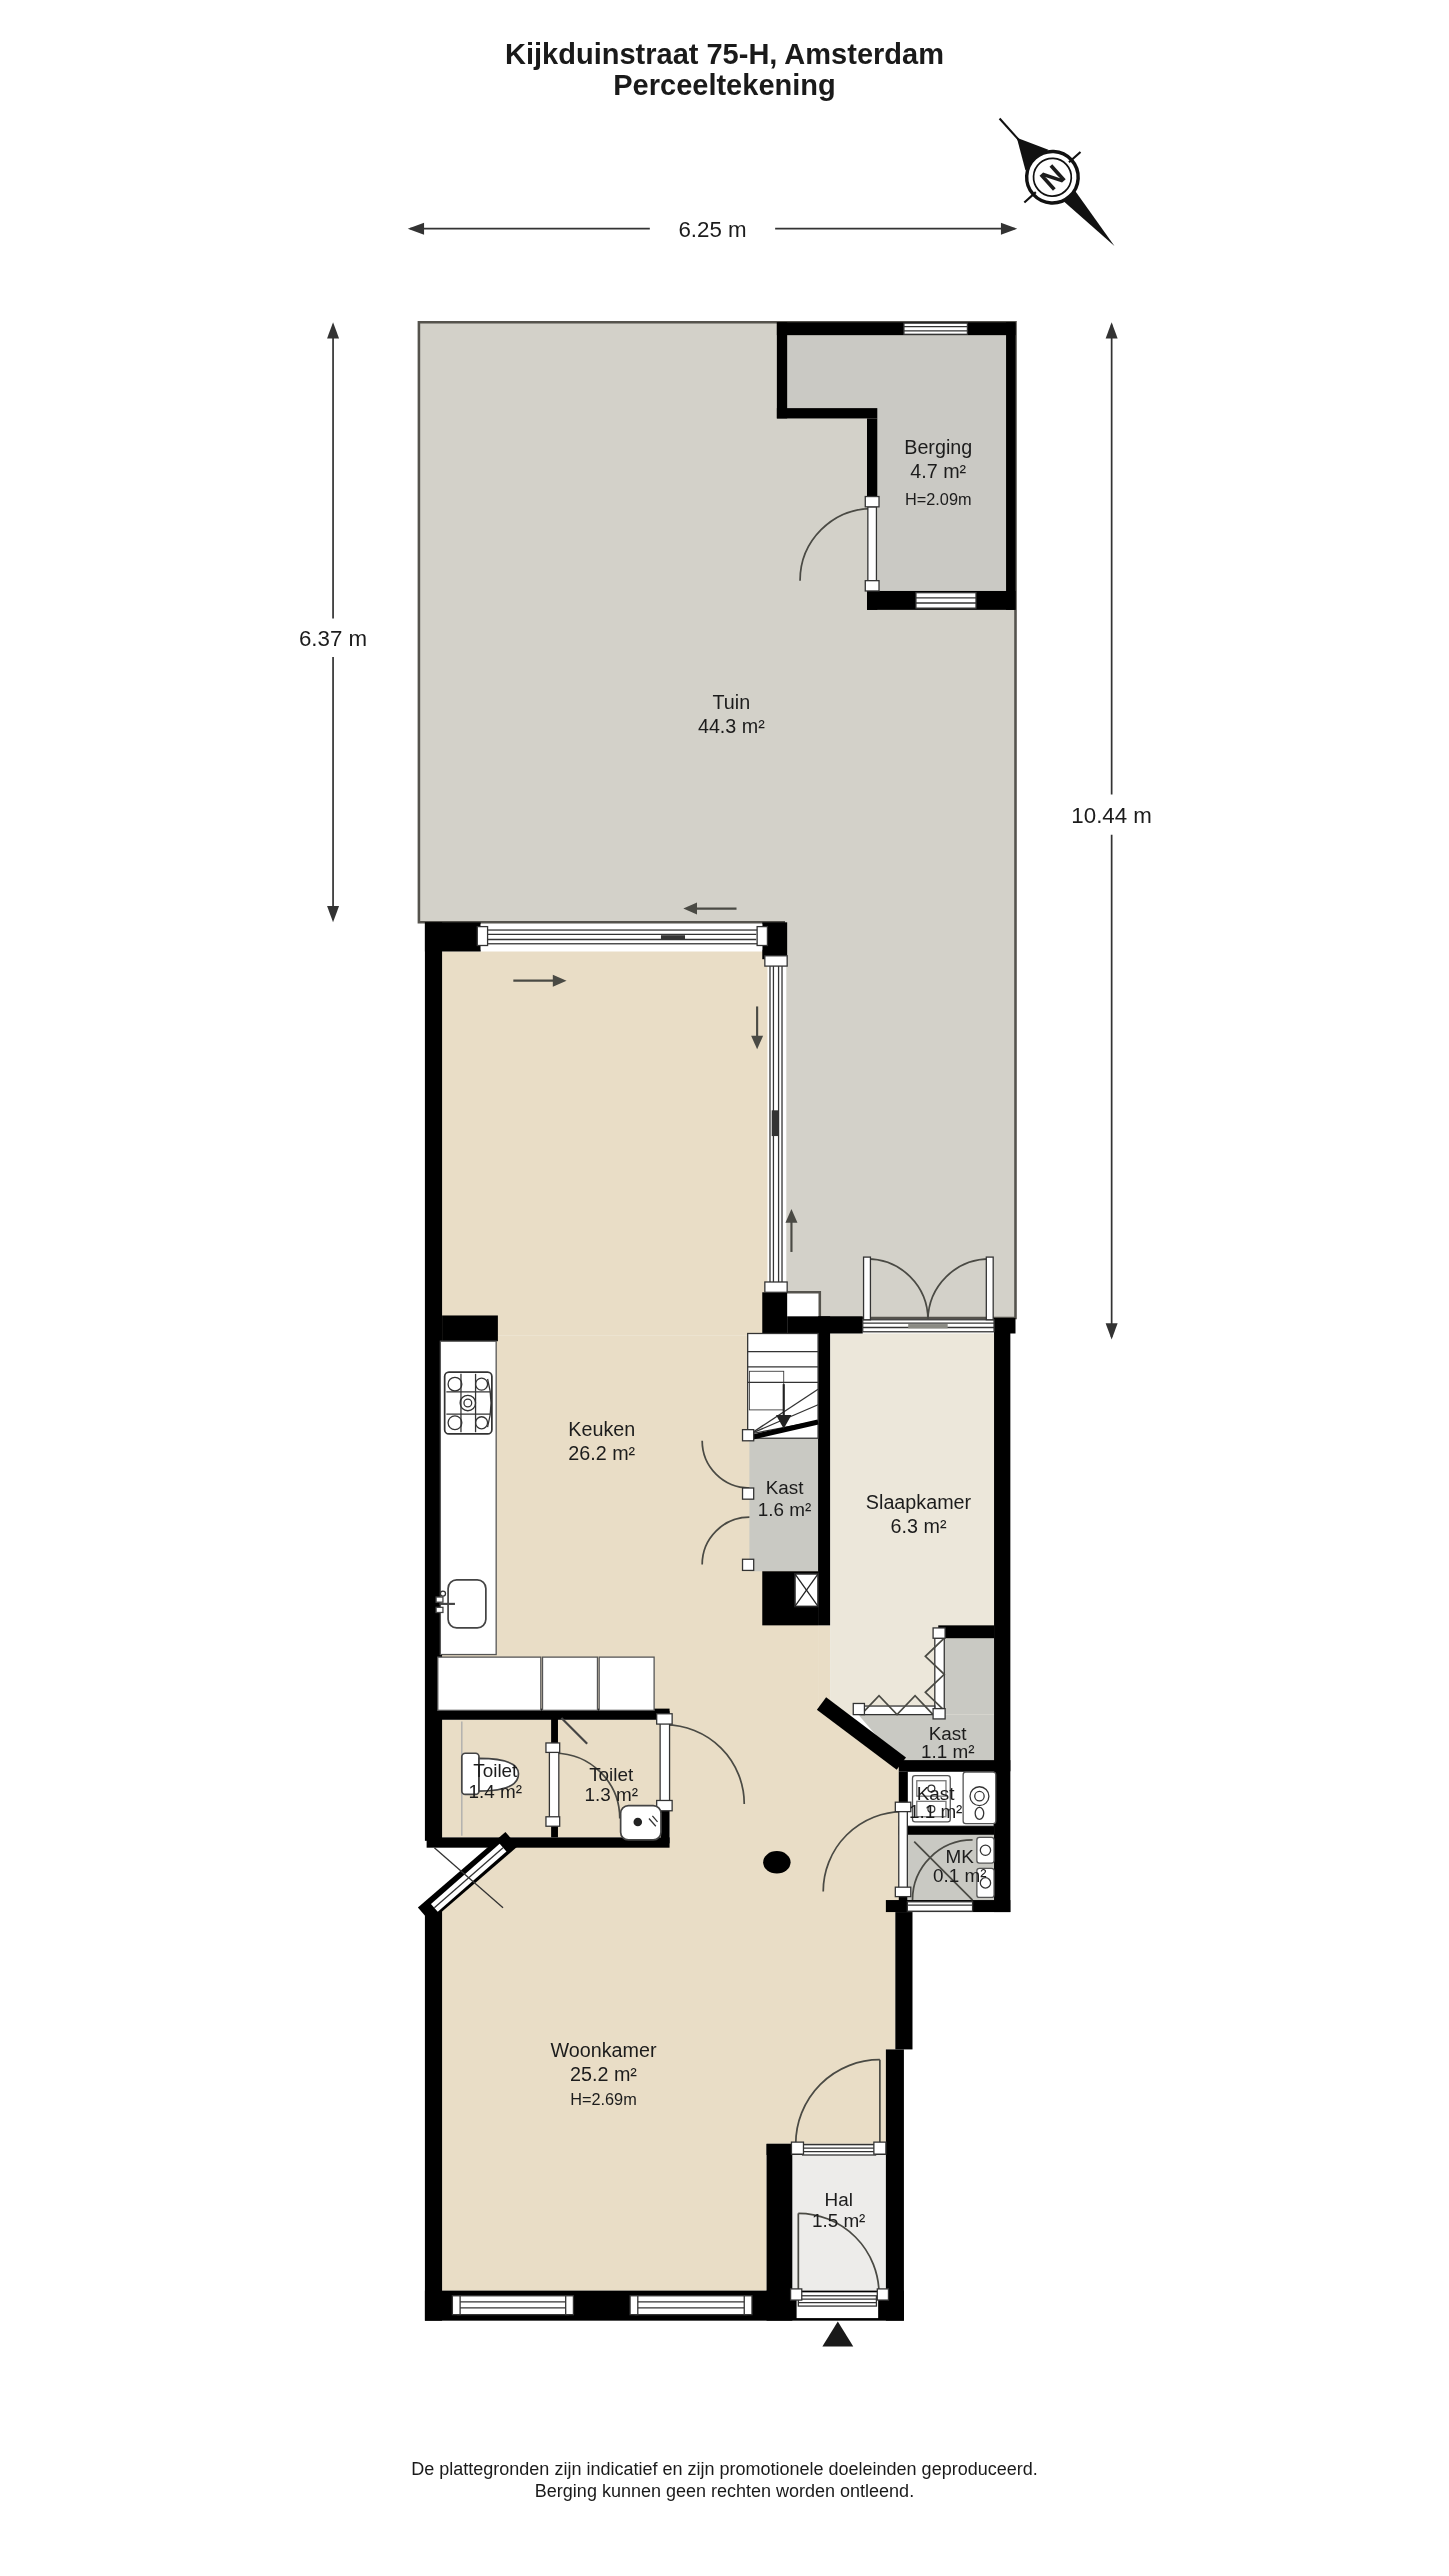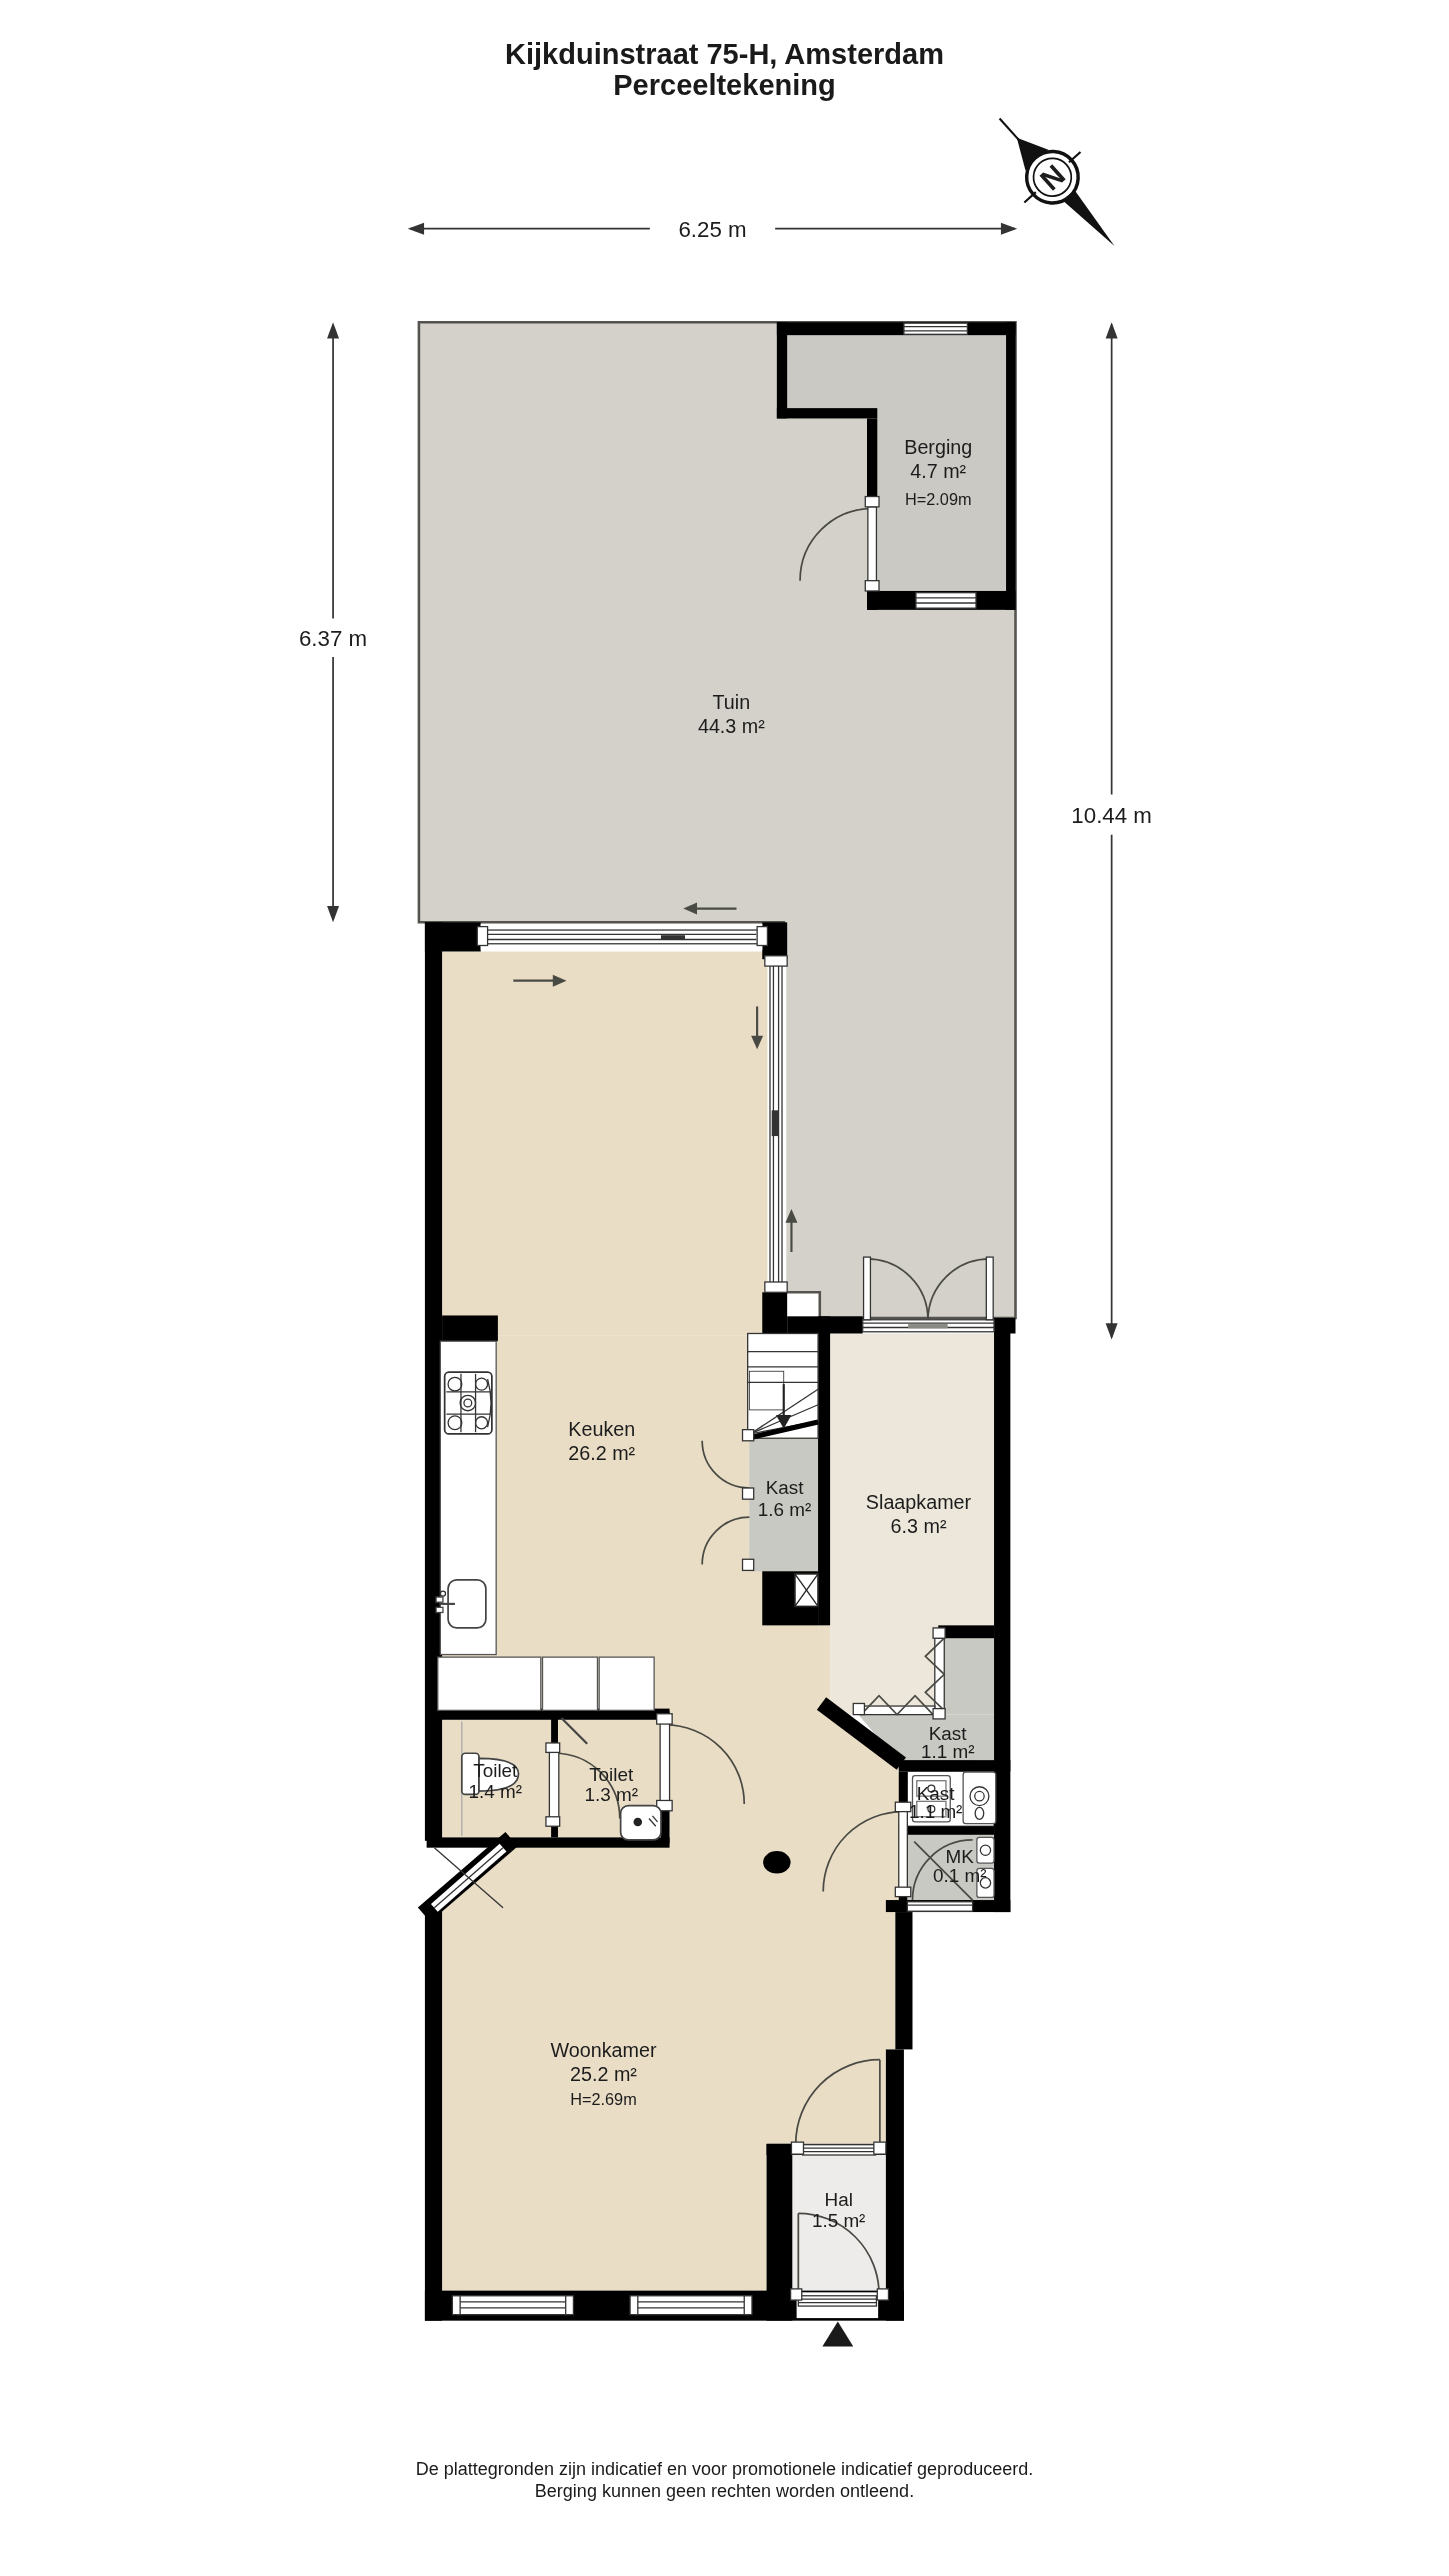--- a/index.html
+++ b/index.html
@@ -401,17 +401,17 @@
       <text class="room-label" x="703" y="2396" text-anchor="middle">Woonkamer</text>
       <text class="room-label" x="703" y="2424" text-anchor="middle">25.2 m²</text>
       <text class="h-label" x="703" y="2452" text-anchor="middle">H=2.69m</text>
 
       <text class="room-label-sm" x="977" y="2570" text-anchor="middle">Hal</text>
       <text class="room-label-sm" x="977" y="2594" text-anchor="middle">1.5 m²</text>
     </g>
   </svg>
 
   <div id="footer">
-    <div>De plattegronden zijn indicatief en voor promotionele indicatief geproduceerd.</div>
+    <div>De plattegronden zijn indicatief en zijn promotionele doeleinden geproduceerd.</div>
     <div>Berging kunnen geen rechten worden ontleend.</div>
   </div>
 </div>
 
 
 </body></html>

